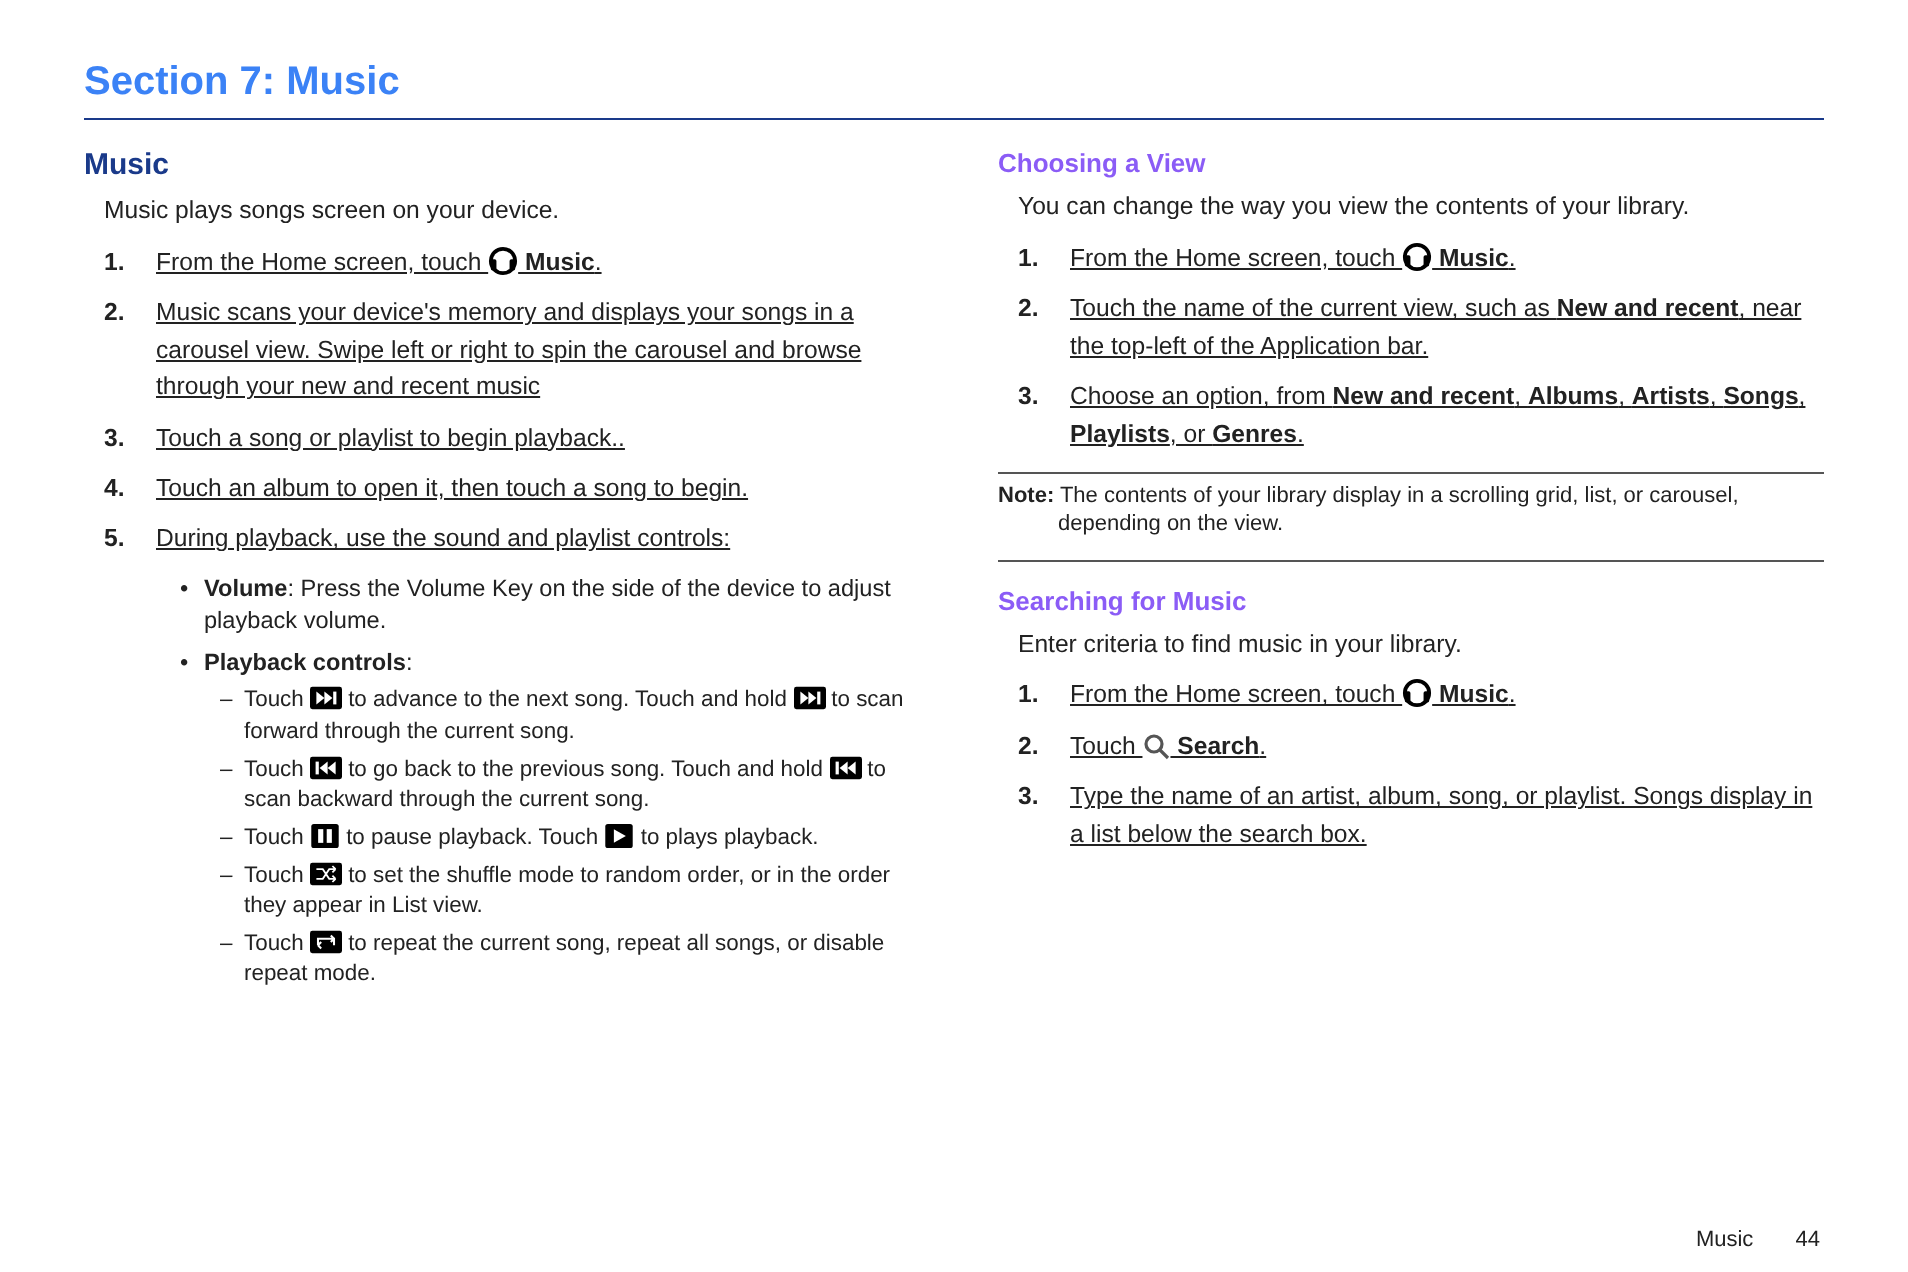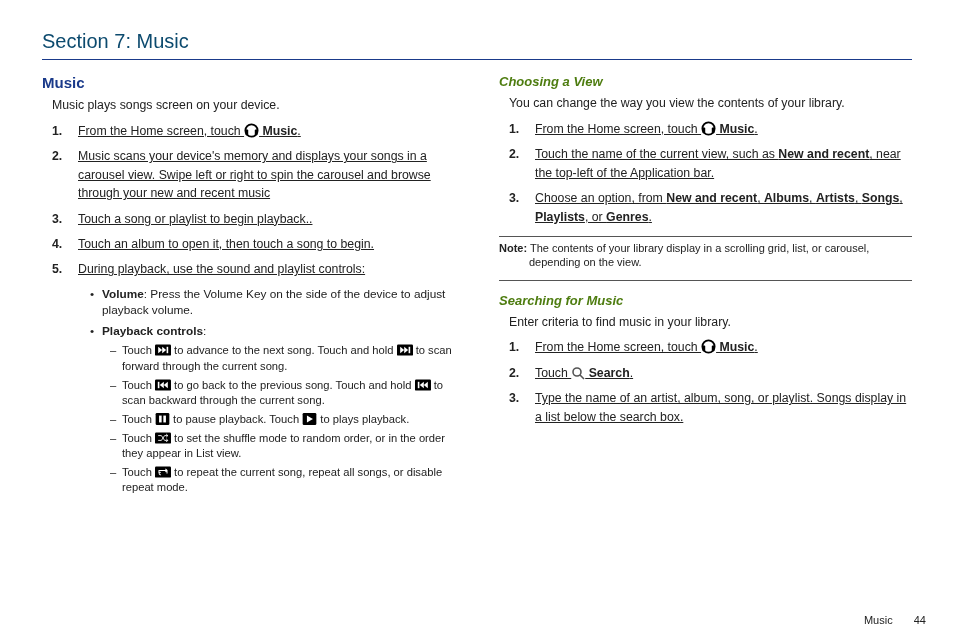--- a/index.html
+++ b/index.html
@@ -12,22 +12,22 @@
     color: #222;
     font-size: 12.3px;
   }
   .page {
     padding: 20px 42px 10px 42px;
     box-sizing: border-box;
     height: 100%;
     position: relative;
   }
   .section-title {
-    color: #0c4a6e;
-    font-weight: 400;
+    color: #3b82f6;
+    font-weight: 700;
     font-size: 20px;
     padding: 10px 0 6px 0;
     margin: 0;
     font-stretch: condensed;
   }
   .rule {
     border: none;
     border-top: 1.5px solid #1a3a8a;
     margin: 0 0 14px 0;
   }
@@ -40,23 +40,22 @@
     min-width: 0;
   }
   .h-music {
     color: #1a3a8a;
     font-weight: 900;
     font-size: 15px;
     margin: 0 0 6px 0;
     font-stretch: condensed;
   }
   .sub-h {
-    color: #4d7c0f;
+    color: #8b5cf6;
     font-weight: 700;
-    font-style: italic;
     font-size: 13px;
     margin: 0 0 6px 0;
   }
   p { margin: 4px 0; line-height: 1.45; }
   .intro { padding-left: 10px; }
   ol.num {
     list-style: none;
     padding-left: 10px;
     margin: 4px 0;
     counter-reset: n;
@@ -139,21 +138,21 @@
   .note {
     font-size: 11px;
     margin: 4px 0;
     line-height: 1.3;
     padding-left: 30px;
     text-indent: -30px;
   }
   .footer {
     position: absolute;
     bottom: 10px;
-    right: 28px;
+    right: 44px;
     font-size: 11px;
   }
   .footer .pg { margin-left: 18px; }
 </style>
 </head>
 <body>
 
 <svg width="0" height="0" style="position:absolute">
   <defs>
     <g id="i-headphones">

